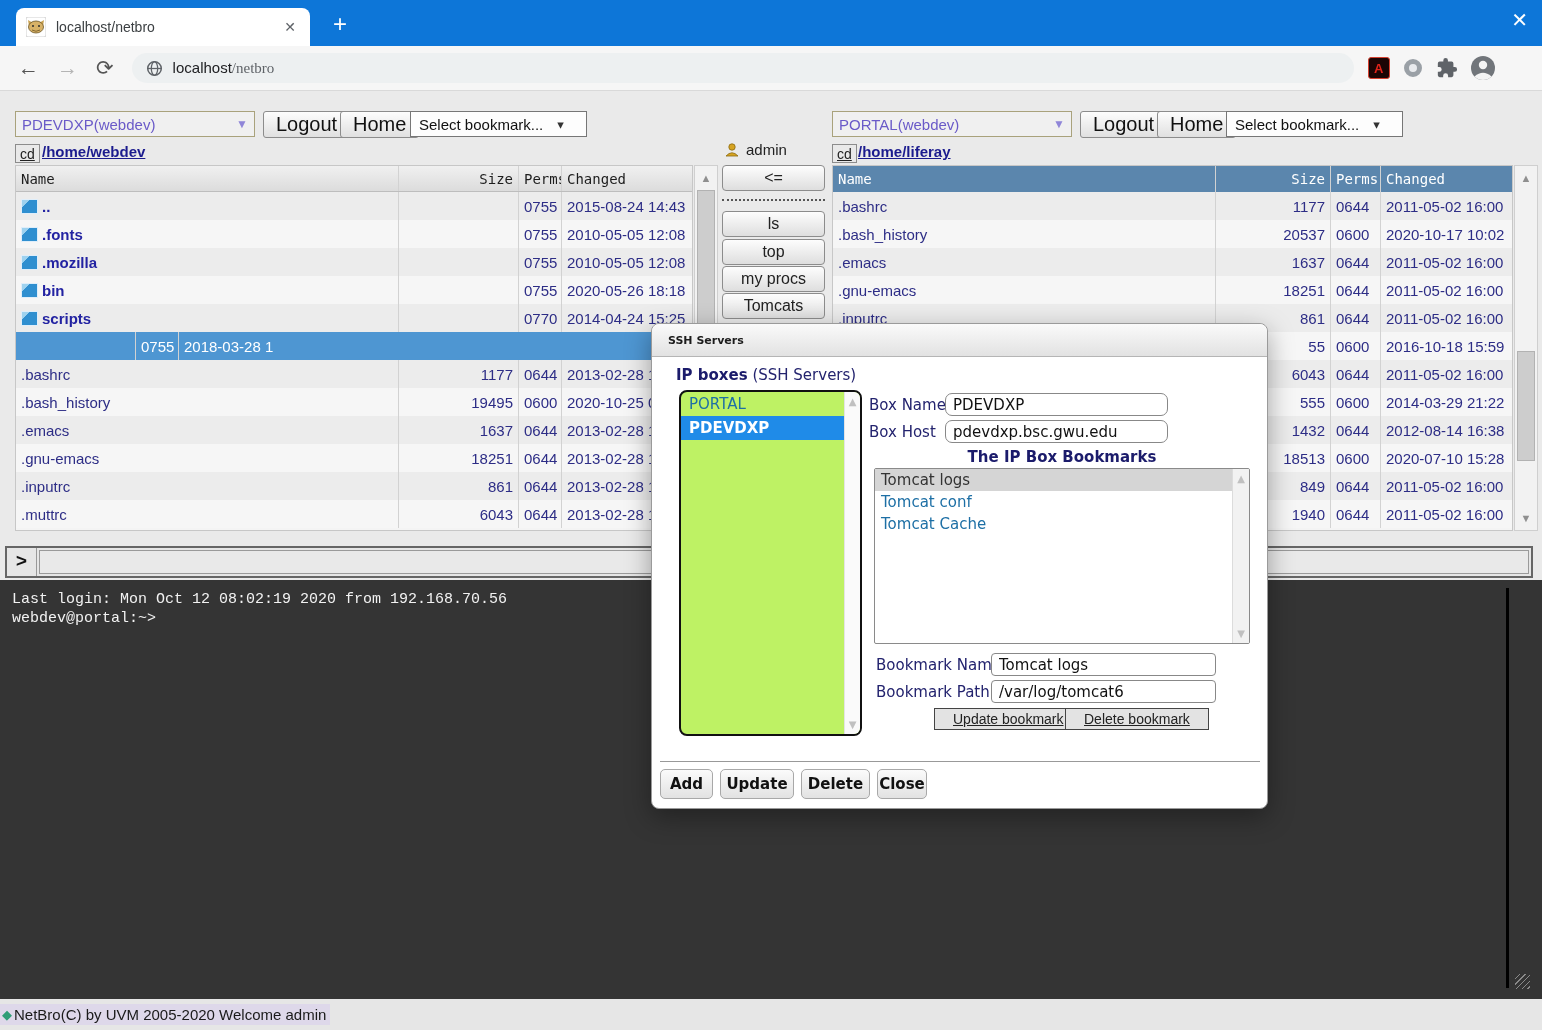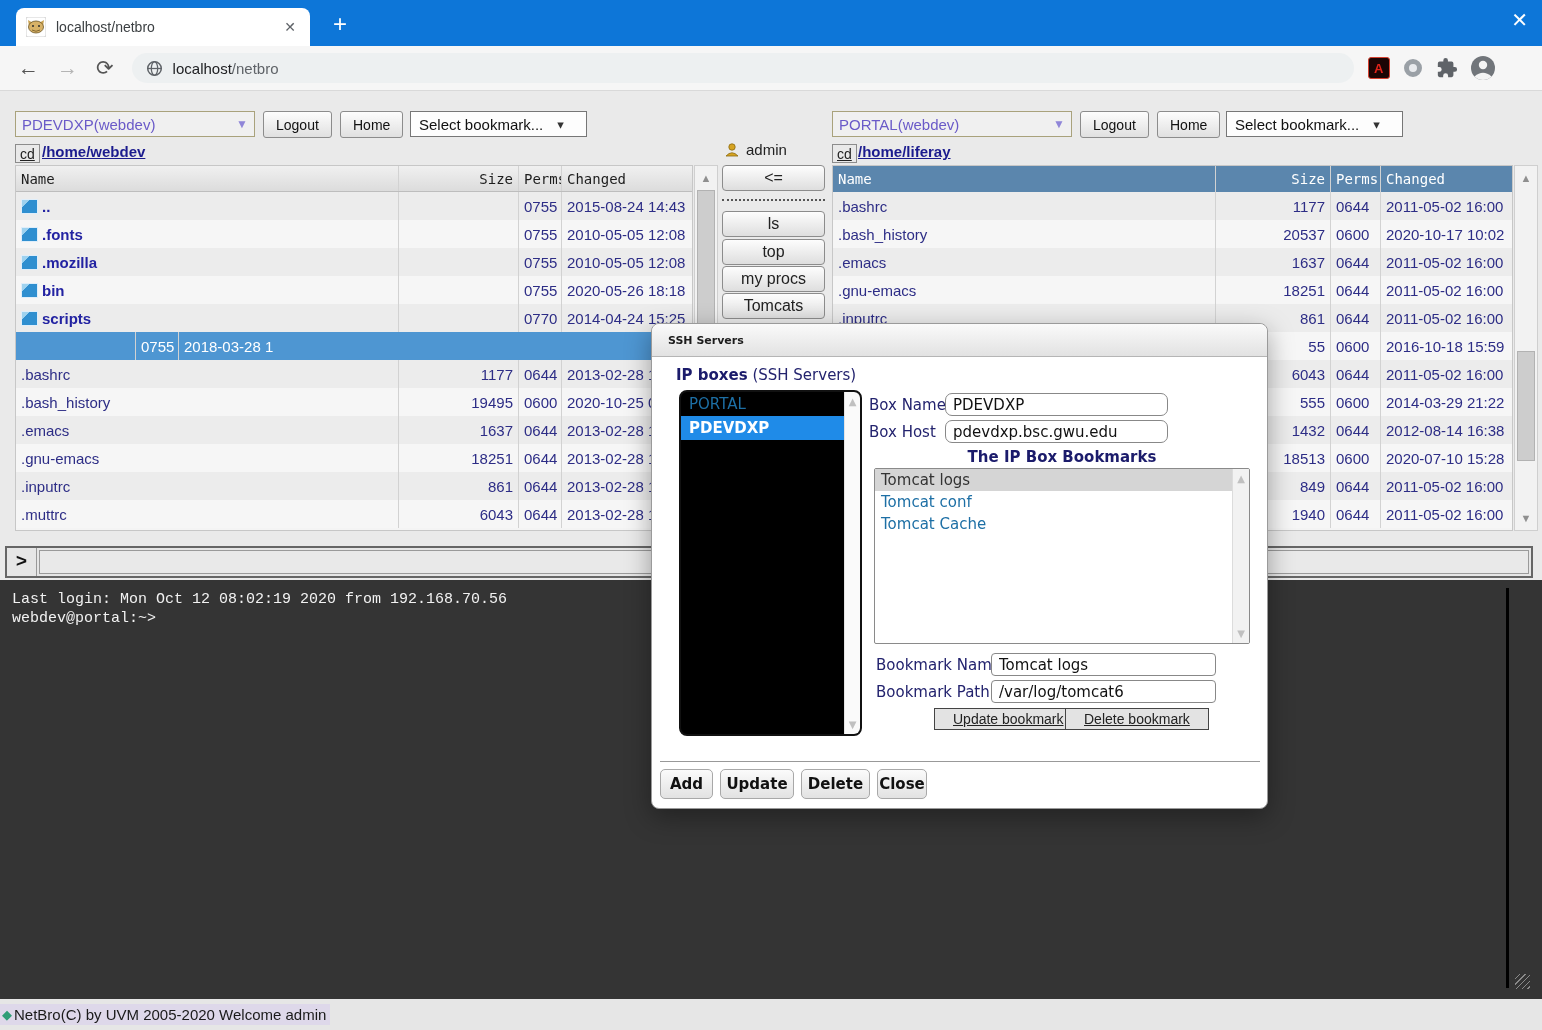--- a/index.html
+++ b/index.html
@@ -13,32 +13,32 @@
   .tab-title { font-size:14px; color:#3c4043; flex:1; white-space:nowrap; overflow:hidden; }
   .tab-close { color:#5f6368; font-size:14px; padding:2px 4px; cursor:pointer; }
   .newtab { position:absolute; left:326px; top:12px; color:#fff; font-size:24px; line-height:24px; width:28px; text-align:center; cursor:pointer; }
   .winclose { position:absolute; right:14px; top:8px; color:#fff; font-size:20px; cursor:pointer; }
 
   .toolbar { position:absolute; left:0; top:46px; width:1542px; height:45px; background:#f6f6f6; border-bottom:1px solid #d9d9d9; display:flex; align-items:center; }
   .navbtn { font-size:21px; margin-left:18px; color:#555; cursor:pointer; }
   .navbtn.disabled { color:#b4b4b4; }
   .omnibox { margin-left:18px; width:1222px; height:30px; background:#edf0f1; border-radius:15px; display:flex; align-items:center; padding:0 14px; }
   .omni-url { font-size:15px; margin-left:10px; color:#202124; }
-  .omni-url .path { color:#5f6368; }
+  .omni-url .path { color:#5f6368;font-family:Liberation Serif, serif; }
   .ext { margin-left:14px; cursor:pointer; display:flex; align-items:center; justify-content:center; }
   .ext-acrobat { width:22px; height:22px; background:#1c0505; border:1px solid #d5402f; border-radius:3px; color:#e2231a; font-weight:bold; font-size:13px; }
   .ext-circle { width:18px; height:18px; border:5px solid #9aa0a6; border-radius:50%; background:#e8eaed; }
   .avatar { margin:0 14px 0 12px; }
 
   
   .page { position:absolute; left:0; top:91px; width:1542px; height:939px; background:#eaeaea; }
 
   .combo { position:absolute; height:26px; border:1px solid #a9a27c; background:#f0f0f0; display:flex; align-items:center; font-size:15px; color:#6a5ac8; padding:0 6px; cursor:pointer; }
   .combo .arrow { margin-left:auto; color:#9086d8; font-size:12px; }
-  .btn { position:absolute; height:27px; background:linear-gradient(#fdfdfd,#e0e0e0); border:1px solid #8c8c8c; border-radius:3px; font-size:14px; color:#111; padding:0 12px; display:flex; align-items:center; cursor:pointer; }
+  .btn { position:absolute; height:27px; background:linear-gradient(#fdfdfd,#e0e0e0); border:1px solid #8c8c8c; border-radius:3px; font-size:20px; color:#111; padding:0 12px; display:flex; align-items:center; cursor:pointer; }
   .selbox { position:absolute; height:26px; border:1px solid #767676; background:#fdfdfd; display:flex; align-items:center; font-size:15px; color:#111; padding:0 8px; cursor:pointer; }
   .selbox .arrow { margin-left:14px; color:#333; font-size:13px; }
 
   .cdbtn { position:absolute; height:19px; background:#e9e9e9; border:1px solid #8c8c8c; font-size:14px; color:#222; text-decoration:underline; padding:0 4px; cursor:pointer; }
   .pathlink { position:absolute; font-size:15px; font-weight:bold; color:#1b1b8e; text-decoration:underline; cursor:pointer; }
 
   .userrow { position:absolute; left:724px; top:50px; display:flex; align-items:center; }
   .userrow span { font-size:15px; color:#222; margin-left:6px; }
 
   
@@ -81,21 +81,21 @@
 
   .footer { position:absolute; left:0; top:908px; width:1542px; height:31px; background:#e6e6e6; display:flex; align-items:center; font-size:15px; }
   .footer .hl { background:#ded8ea; padding:2px 4px 2px 2px; color:#1a1a1a; display:flex; align-items:center; }
   .footer .diamond { color:#2f9e77; font-size:13px; margin-right:2px; }
 
   
   .dialog { position:absolute; left:651px; top:232px; width:617px; height:486px; background:#fff; border:1px solid #9a9a9a; border-radius:8px; box-shadow:0 8px 26px rgba(0,0,0,.35); z-index:50; font-family:"DejaVu Sans",sans-serif; }
   .dlg-title { height:33px; background:linear-gradient(#fafafa,#e2e2e2); border-bottom:1px solid #b5b5b5; border-radius:8px 8px 0 0; display:flex; align-items:center; padding-left:16px; font-size:11px; font-weight:bold; color:#1c1c1c; cursor:move; }
   .dlg-label { position:absolute; font-size:15px; color:#23236e; }
   .dlg-label b { color:#1b1b6b; }
-  .iplist { position:absolute; left:27px; top:66px; width:183px; height:346px; border:2px solid #111; border-radius:8px; background:#000000; overflow:hidden; }
+  .iplist { position:absolute; left:27px; top:66px; width:183px; height:346px; border:2px solid #111; border-radius:8px; background:#bef264; overflow:hidden; }
   .iplist .gutter { position:absolute; right:0; top:0; width:16px; height:100%; background:#fafafa; border-left:1px solid #e4e4e4; }
   .gutter .up,.gutter .down { position:absolute; left:0; width:100%; text-align:center; color:#c0c0c0; font-size:10px; }
   .gutter .up { top:4px; } .gutter .down { bottom:4px; }
   .ipitem { font-size:15px; padding:3px 8px; color:#1d6fa5; cursor:pointer; }
   .ipitem.sel { background:#1f8be8; color:#fff; font-weight:bold; }
   .dlg-input { position:absolute; height:23px; border:1px solid #888; border-radius:7px; font-size:15px; padding:0 7px; color:#111; background:#fff; outline:none; font-family:"DejaVu Sans",sans-serif; }
   .bmlist { position:absolute; left:222px; top:144px; width:376px; height:176px; border:1px solid #8a8a8a; border-radius:2px; background:#fff; overflow:hidden; }
   .bmlist .gutter { position:absolute; right:0; top:0; width:17px; height:100%; background:#f2f2f2; border-left:1px solid #dcdcdc; }
   .bmitem { font-size:15px; padding:2px 6px; color:#1d6fa5; cursor:pointer; }
   .bmitem.sel { background:#d5d5d5; color:#333; }

